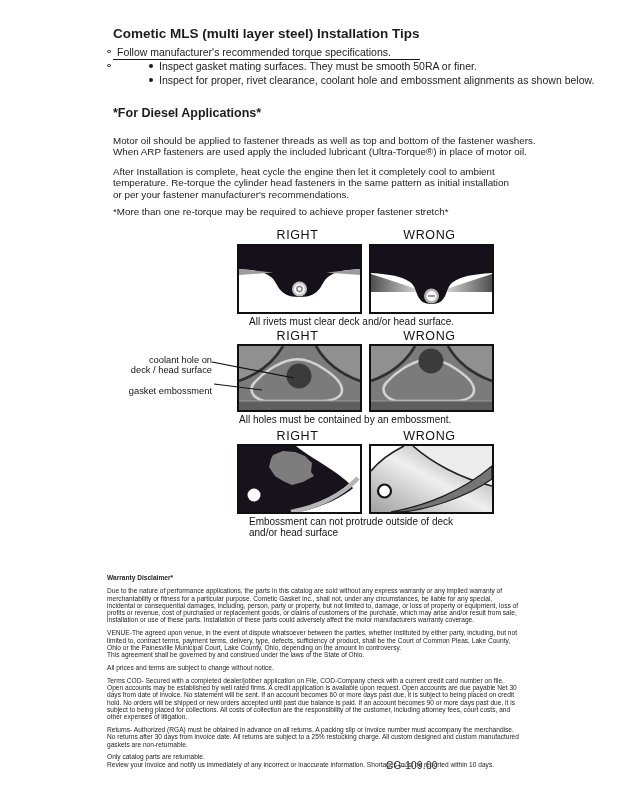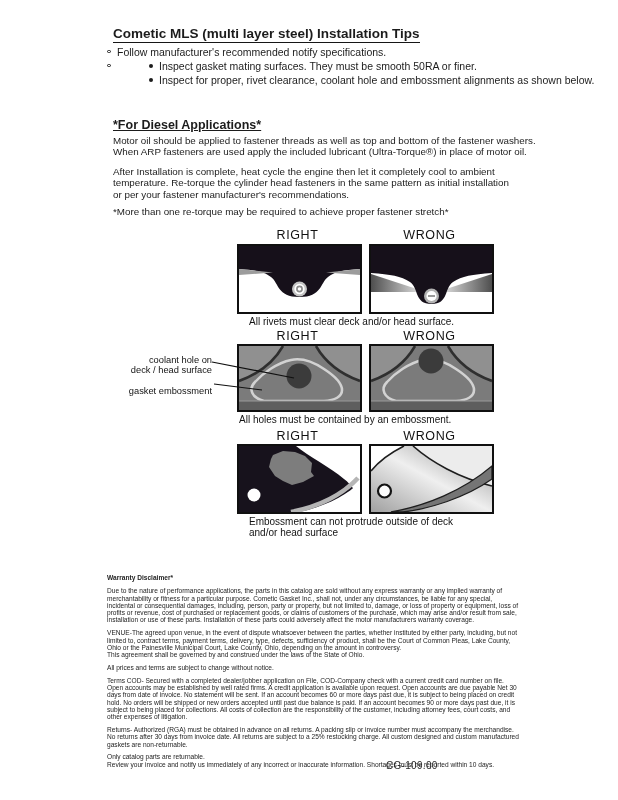--- a/index.html
+++ b/index.html
@@ -3,30 +3,30 @@
 <meta charset="utf-8">
 <style>
   html,body{margin:0;padding:0;background:#ffffff;}
   .page{
     position:relative;width:618px;height:800px;background:#ffffff;overflow:hidden;
     font-family:"Liberation Sans", sans-serif;color:#1c1c1c;
   }
   .abs{position:absolute;}
   
   .title{left:113px;top:26px;font-size:13.5px;font-weight:bold;white-space:nowrap;
-         border-bottom:1.7px solid #161616;padding-bottom:1px;}
+         border-bottom:1.7px solid #161616;padding-bottom:18px;}
   
   .bullets{left:106px;top:45px;font-size:10.5px;}
   .bullet{position:relative;padding-left:11px;line-height:14px;white-space:nowrap;}
   .bullet .marker{position:absolute;left:1px;top:4.8px;width:3.6px;height:3.6px;
                   border:1px solid #1c1c1c;border-radius:50%;box-sizing:border-box;background:transparent;}
   .bullet.sub{margin-left:42px;}
   .bullet.sub .marker{background:#1c1c1c;border:none;width:4px;height:4px;top:5px;}
   
-  .diesel-heading{left:113px;top:118px;font-size:12.5px;font-weight:bold;white-space:nowrap;text-decoration:underline;}
+  .diesel-heading{left:113px;top:106px;font-size:12.5px;font-weight:bold;white-space:nowrap;}
   .body-par{left:113px;font-size:9.8px;line-height:11.3px;}
   .body-par div{white-space:nowrap;}
   .p1{top:135px;} .p2{top:166px;} .p3{top:206px;}
   
   .col-header{width:125px;text-align:center;font-size:12.5px;letter-spacing:0.6px;
               font-weight:500;color:#111;white-space:nowrap;}
   .dbox{border:2px solid #101010;background:#fff;line-height:0;}
   .dbox svg{display:block;}
   .caption{font-size:10px;color:#131313;line-height:11px;margin-left:12px;}
   .anno{font-size:9.3px;line-height:10.2px;text-align:right;color:#131313;margin-top:8px;}
@@ -40,21 +40,21 @@
 </head>
 <body>
 
 <div class="page">
 
   <div class="abs title">Cometic MLS (multi layer steel) Installation Tips</div>
 
   <div class="abs bullets">
     <div class="bullet">
       <span class="marker"></span>
-      <span>Follow manufacturer's recommended notify specifications.</span>
+      <span>Follow manufacturer's recommended torque specifications.</span>
     </div>
     <div class="bullet">
       <span class="marker"></span>
     </div>
     <div class="bullet sub">
       <span class="marker"></span>
       <span>Inspect gasket mating surfaces.  They must be smooth 50RA or finer.</span>
     </div>
     <div class="bullet sub">
       <span class="marker"></span>

